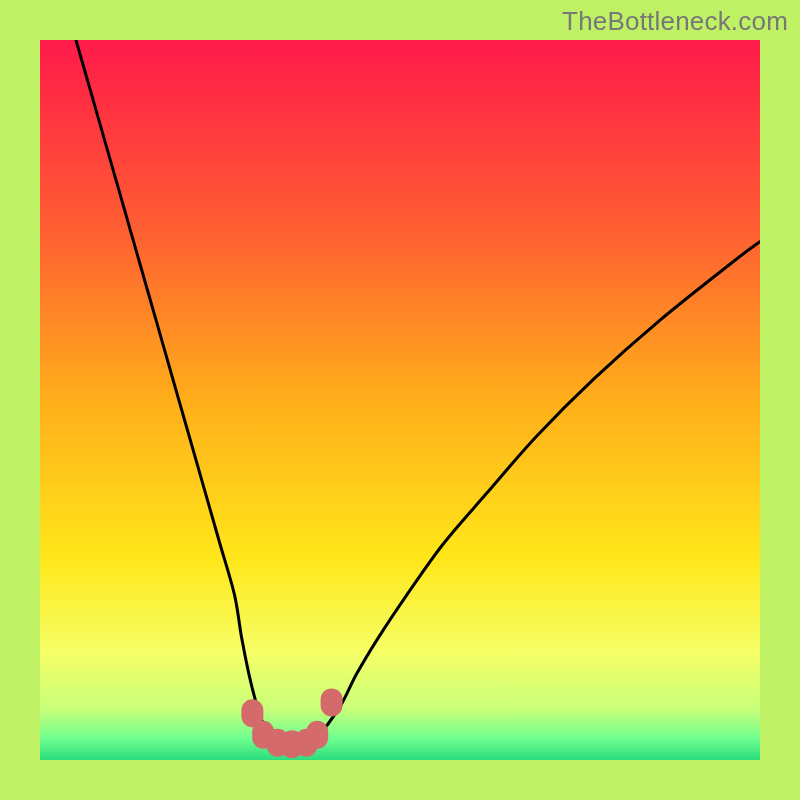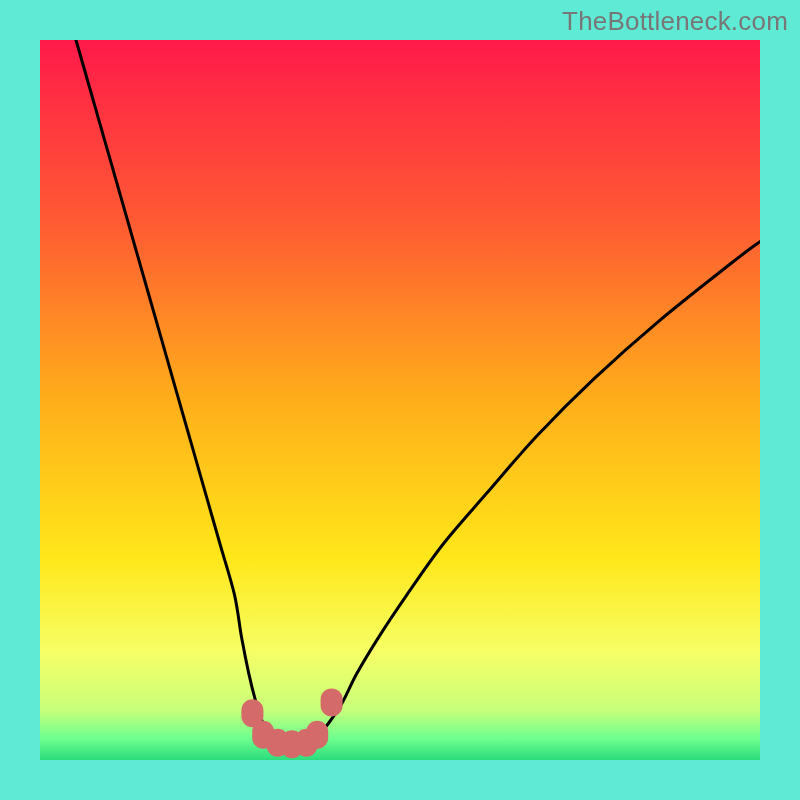--- a/index.html
+++ b/index.html
@@ -9,21 +9,21 @@
     height: 800px;
     background: #000;
     overflow: hidden;
   }
   .frame {
     position: absolute;
     left: 0;
     top: 0;
     width: 800px;
     height: 800px;
-    background: #5eead4;
+    background: #bef264;
     text-decoration: underline;
   }
   .plot-area {
     position: absolute;
     left: 40px;
     top: 40px;
     width: 720px;
     height: 720px;
     overflow: hidden;
   }

